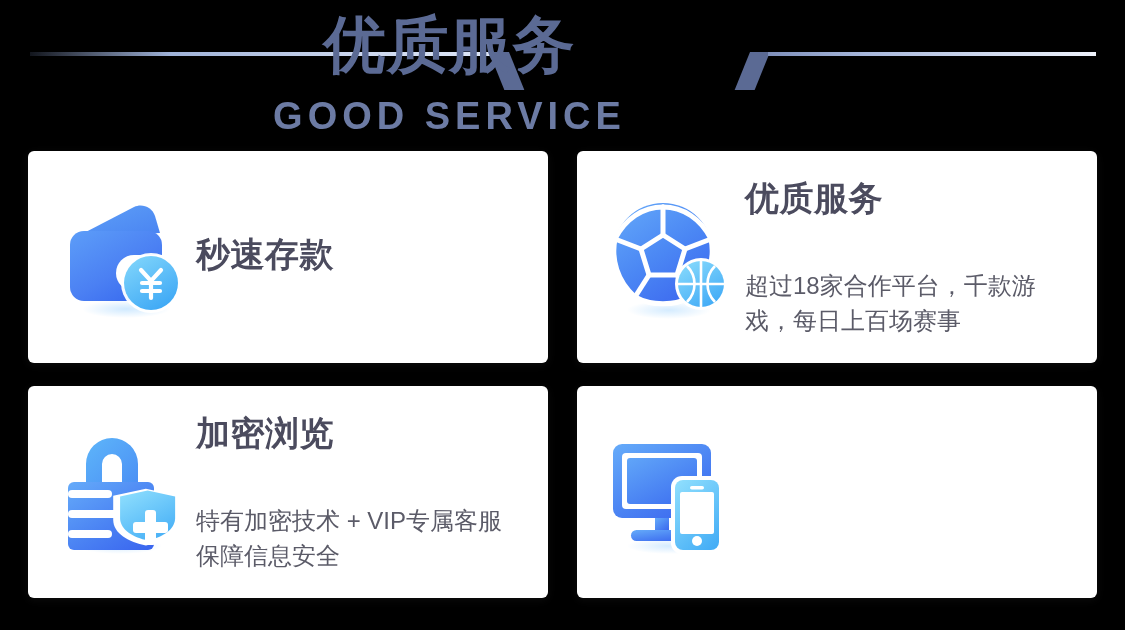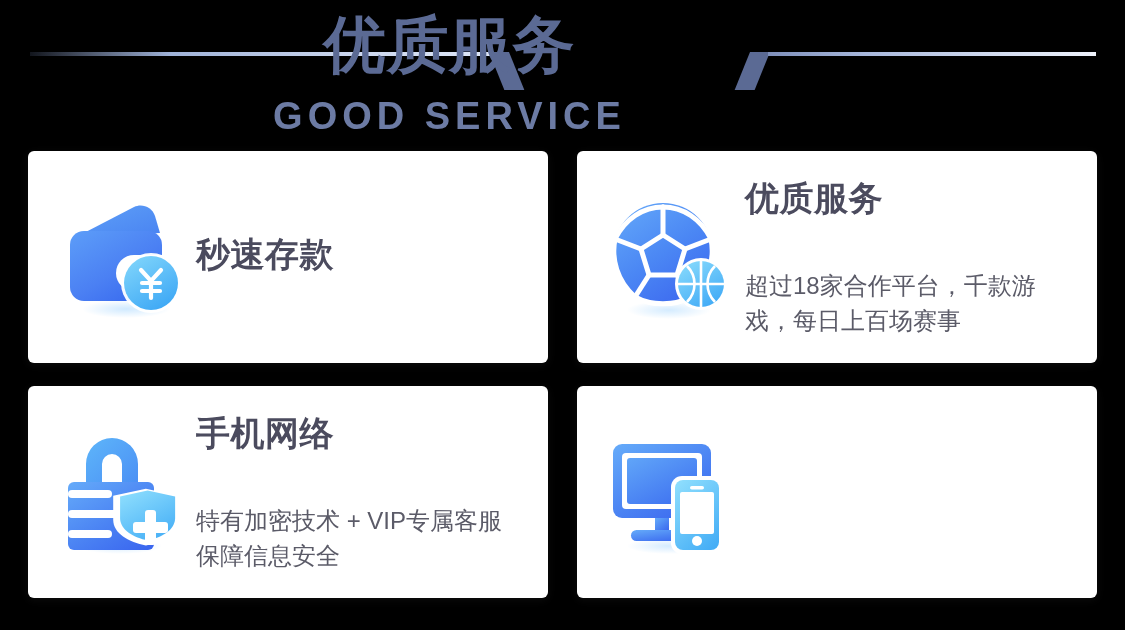--- a/index.html
+++ b/index.html
@@ -268,21 +268,21 @@
         </g>
         <path d="M90 66 L128 74 L128 102 C128 118 110 128 90 132 C70 128 52 118 52 102 L52 74 Z" transform="translate(-3,-6) scale(0.86) translate(18,14)" fill="#ffffff"></path>
         <path d="M92 68 L124 75 L124 100 C124 114 108 123 92 126 C76 123 60 114 60 100 L60 75 Z" transform="translate(-3,-6) scale(0.86) translate(18,14)" fill="url(#lShield)"></path>
         <g fill="#ffffff">
           <rect x="89" y="84" width="11" height="35" rx="3"></rect>
           <rect x="77" y="96" width="35" height="11" rx="3"></rect>
         </g>
       </svg>
     </div>
     <div class="card-text">
-      <div class="card-title">手机网络</div>
+      <div class="card-title">加密浏览</div>
       <div class="card-desc two-line">特有加密技术 + VIP专属客服保障信息安全</div>
     </div>
   </div>
 
   <div class="card">
     <div class="card-icon">
       <svg class="icon-svg" width="132" height="132" viewBox="0 0 132 132" aria-hidden="true">
         <defs>
           <linearGradient id="mFrame" x1="0.1" y1="0" x2="0.9" y2="1">
             <stop offset="0%" stop-color="#63a8f9"></stop>

